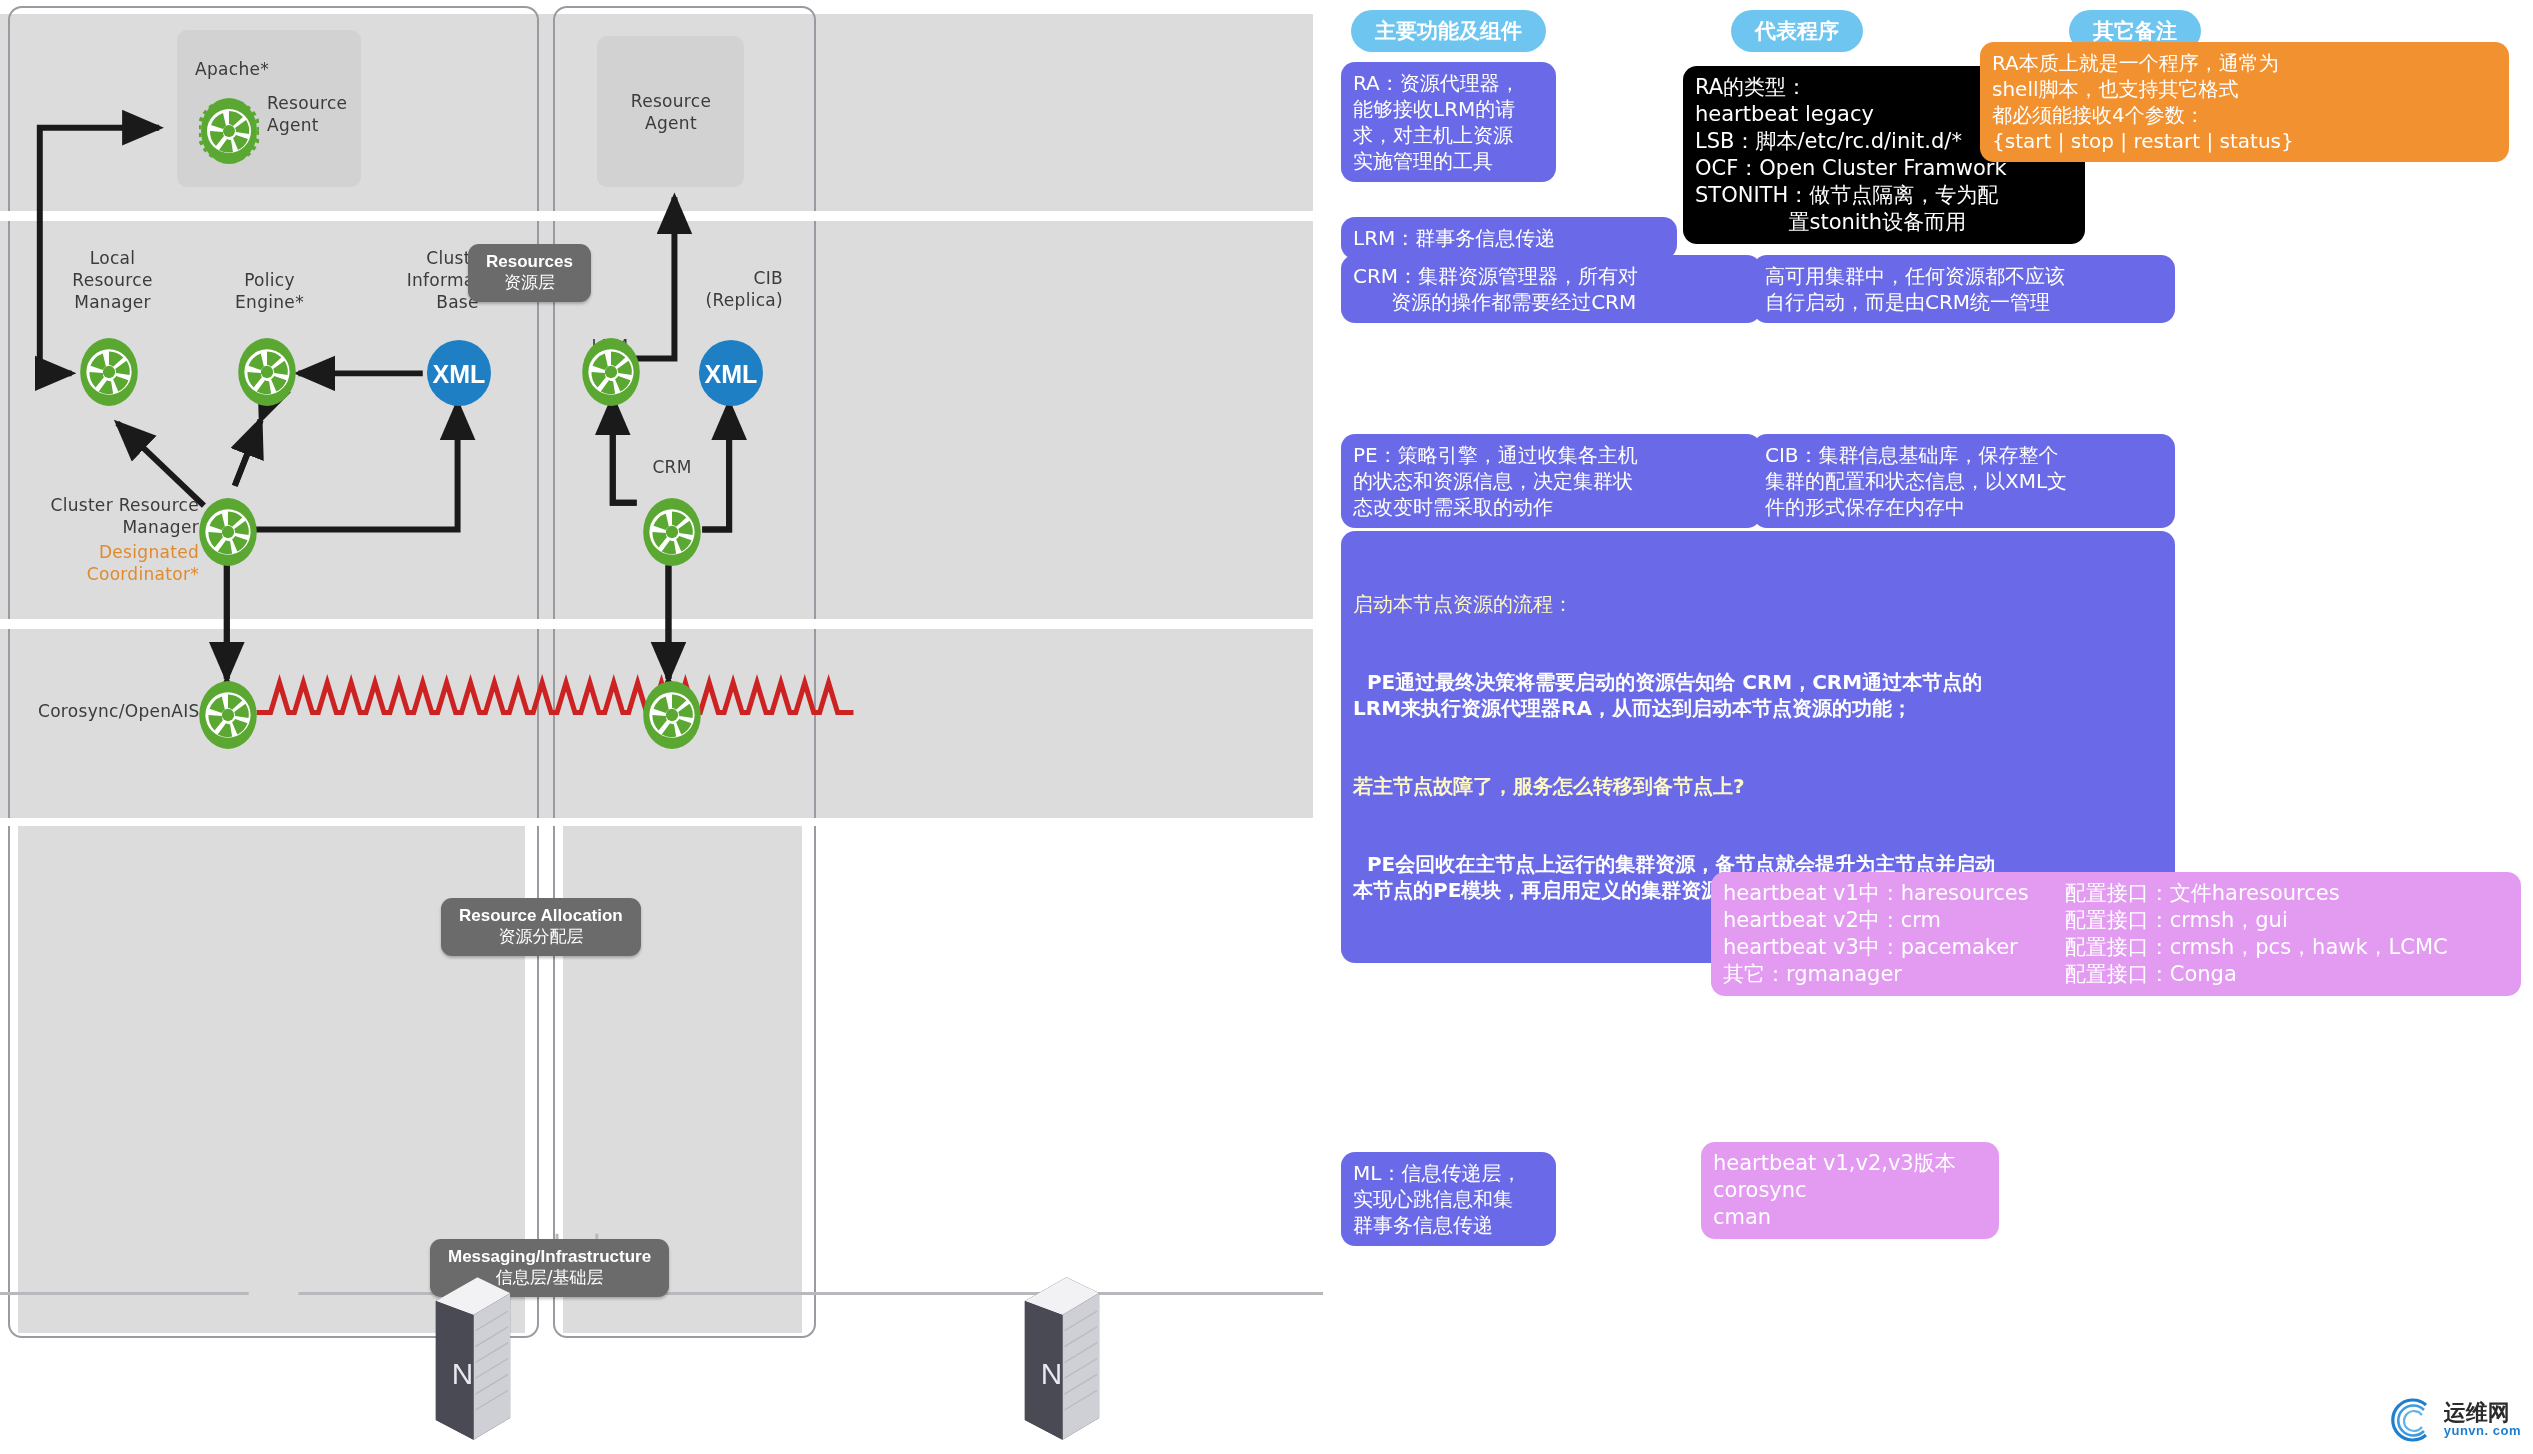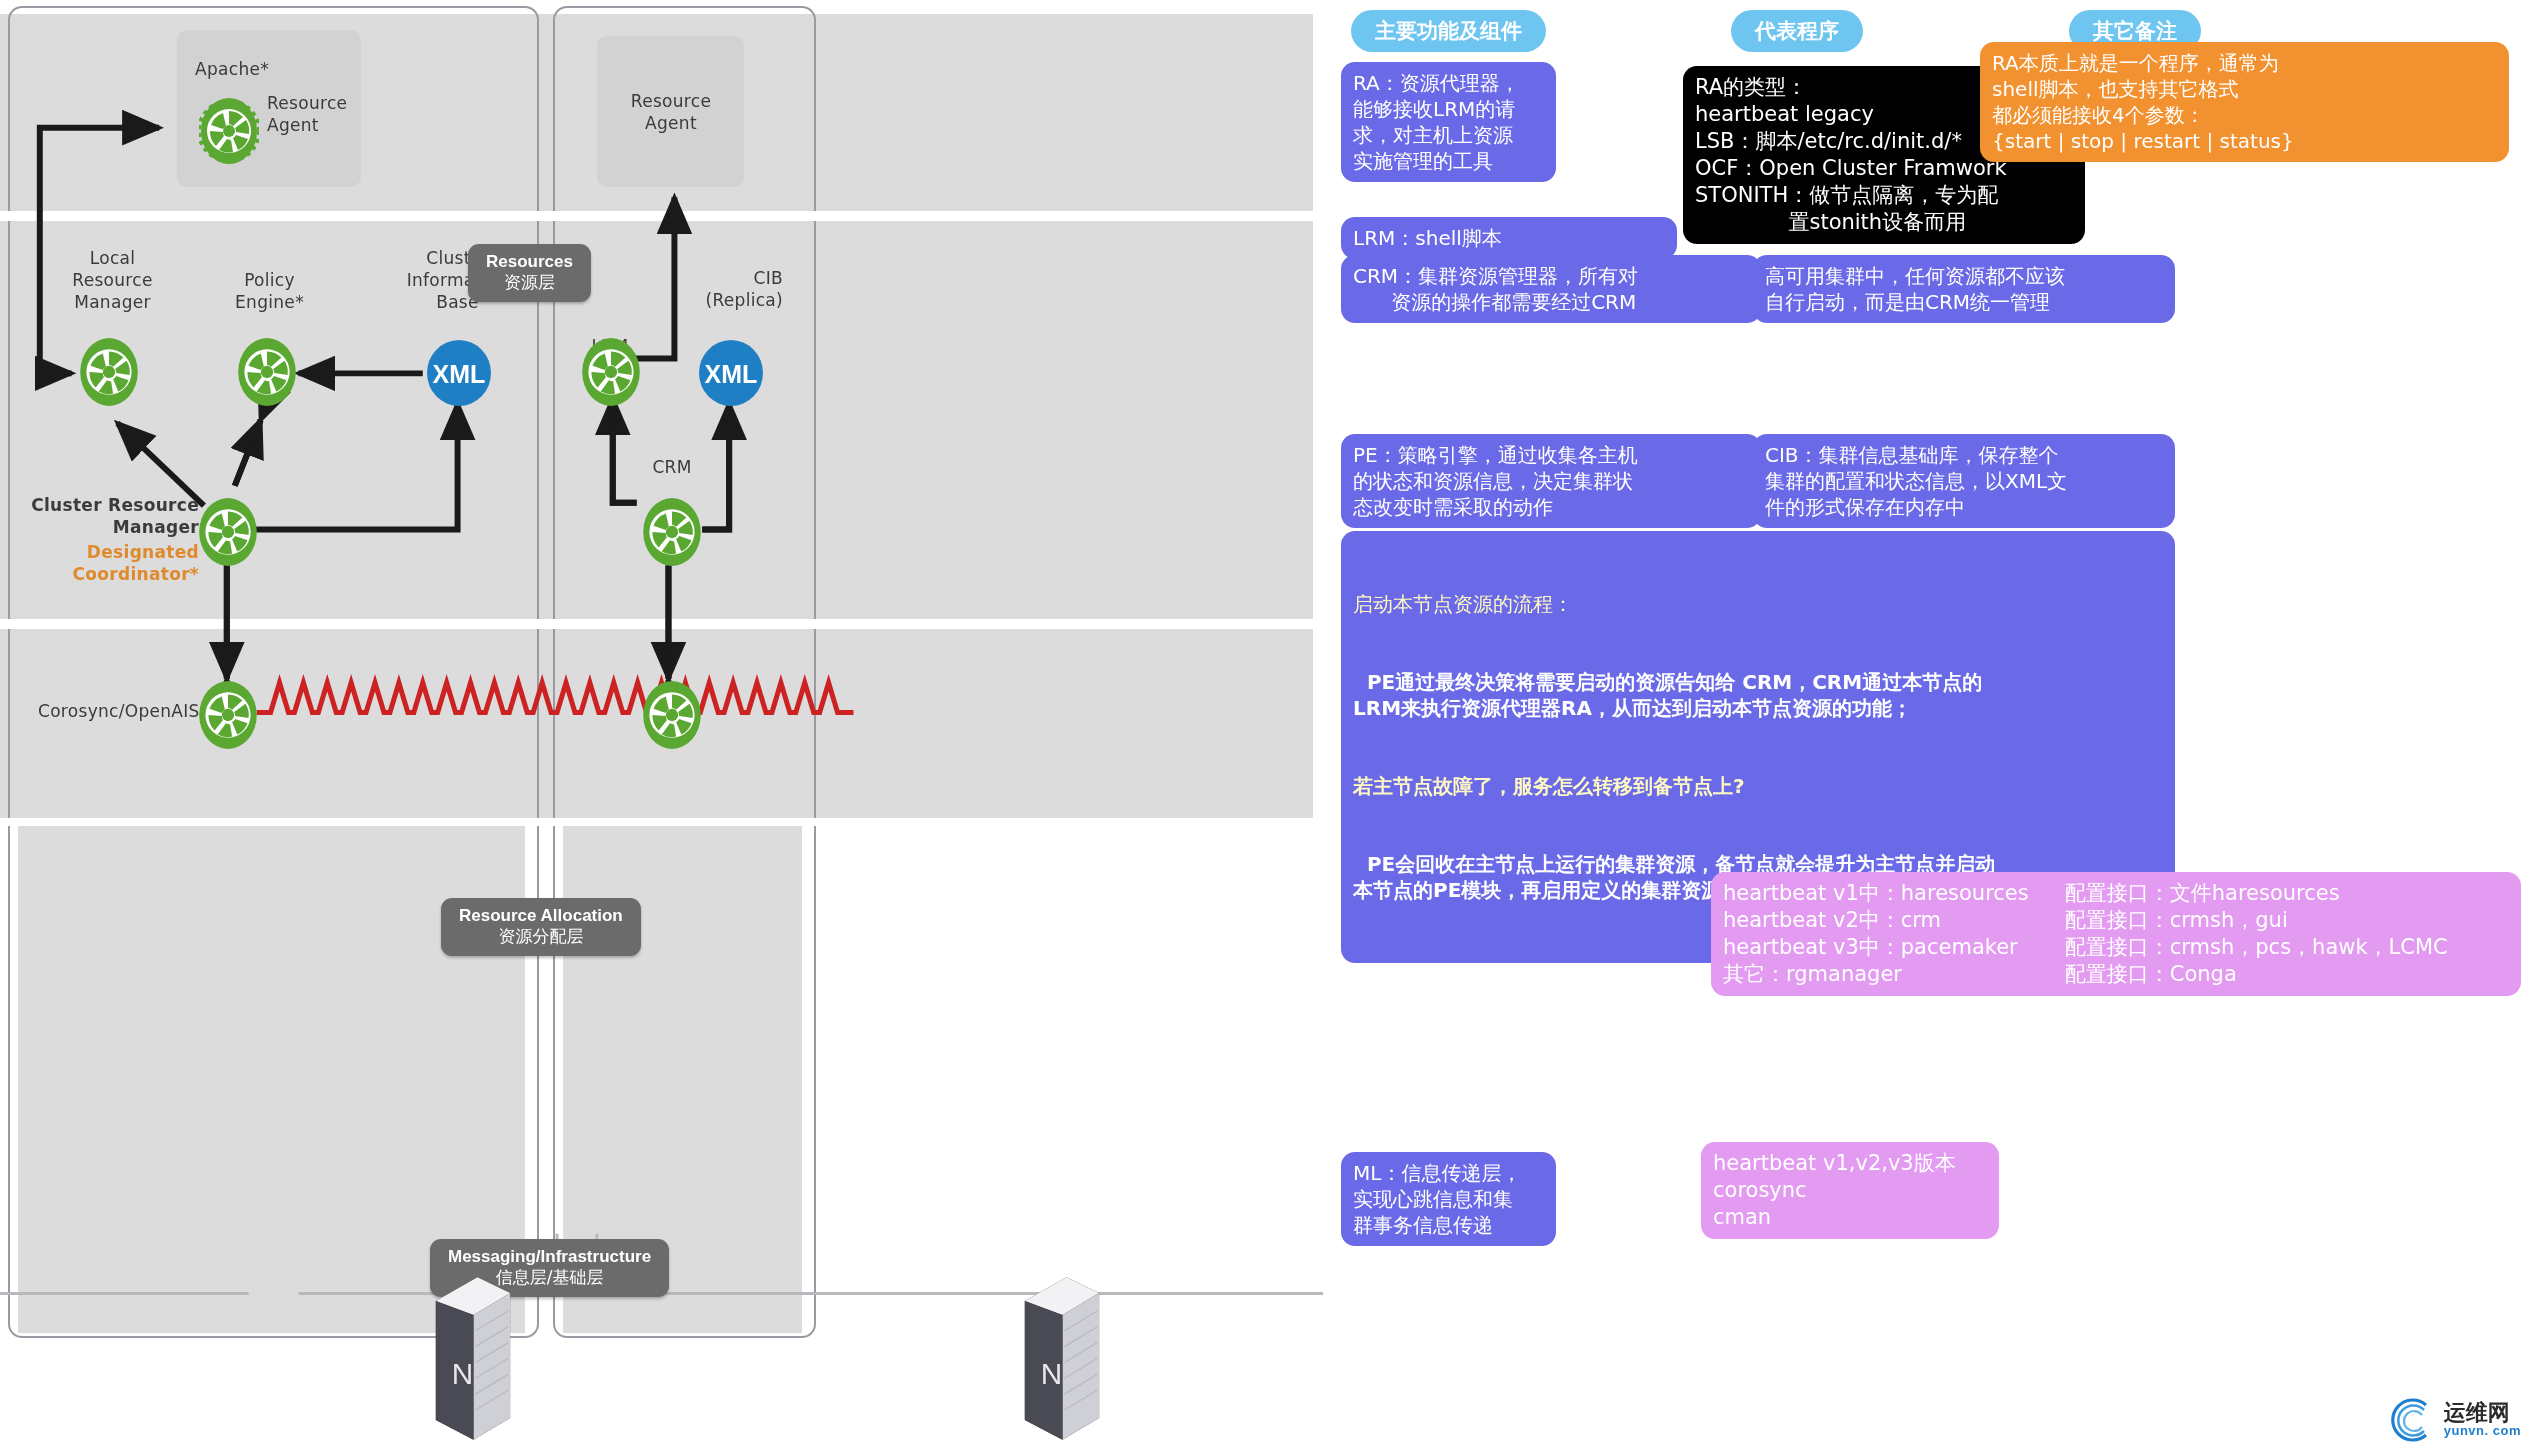--- a/index.html
+++ b/index.html
@@ -22,21 +22,21 @@
 
   .panel-col{position:absolute;background:#d8d8d8;}
 
   .ra-box{position:absolute;background:#d2d2d2;border-radius:10px;}
   #ra-box-a{left:177px;top:30px;width:184px;height:157px;}
   #ra-box-b{left:597px;top:36px;width:147px;height:151px;}
 
   .lbl{position:absolute;color:#3b3b3b;font-size:17px;line-height:22px;
        font-family:"DejaVu Sans",sans-serif;letter-spacing:0.3px;white-space:pre;}
   .lbl.c{text-align:center;}
-  .lbl.r{text-align:right;font-weight:bold;}
+  .lbl.r{text-align:right;}
   .lbl.orange{color:#e08a2e;}
 
   .gear{position:absolute;}
   .xmlb{position:absolute;}
 
   .layer-pill{position:absolute;background:#6b6b6b;border-radius:11px;
       color:#ffffff;text-align:center;padding:8px 18px 9px 18px;
       box-shadow:0 2px 3px rgba(0,0,0,.25);}
   .layer-pill .en{font-weight:bold;font-size:17px;line-height:20px;display:block;}
   .layer-pill .zh{font-size:17px;line-height:21px;display:block;
@@ -346,21 +346,21 @@
 LSB：脚本/etc/rc.d/init.d/*
 OCF：Open Cluster Framwork
 STONITH：做节点隔离，专为配
               置stonith设备而用</div>
 
   <div class="bubble b-orange fs20" style="left:657px;top:42px;width:505px;">RA本质上就是一个程序，通常为
 shell脚本，也支持其它格式
 都必须能接收4个参数：
 {start | stop | restart | status}</div>
 
-  <div class="bubble b-blue fs20" style="left:18px;top:217px;width:312px;">LRM：shell脚本</div>
+  <div class="bubble b-blue fs20" style="left:18px;top:217px;width:312px;">LRM：群事务信息传递</div>
 
   <div class="bubble b-blue fs20" style="left:18px;top:255px;width:396px;">CRM：集群资源管理器，所有对
       资源的操作都需要经过CRM</div>
 
   <div class="bubble b-blue fs20" style="left:430px;top:255px;width:398px;">高可用集群中，任何资源都不应该
 自行启动，而是由CRM统一管理</div>
 
 
   <div class="bubble b-blue fs20" style="left:18px;top:434px;width:396px;">PE：策略引擎，通过收集各主机
 的状态和资源信息，决定集群状

